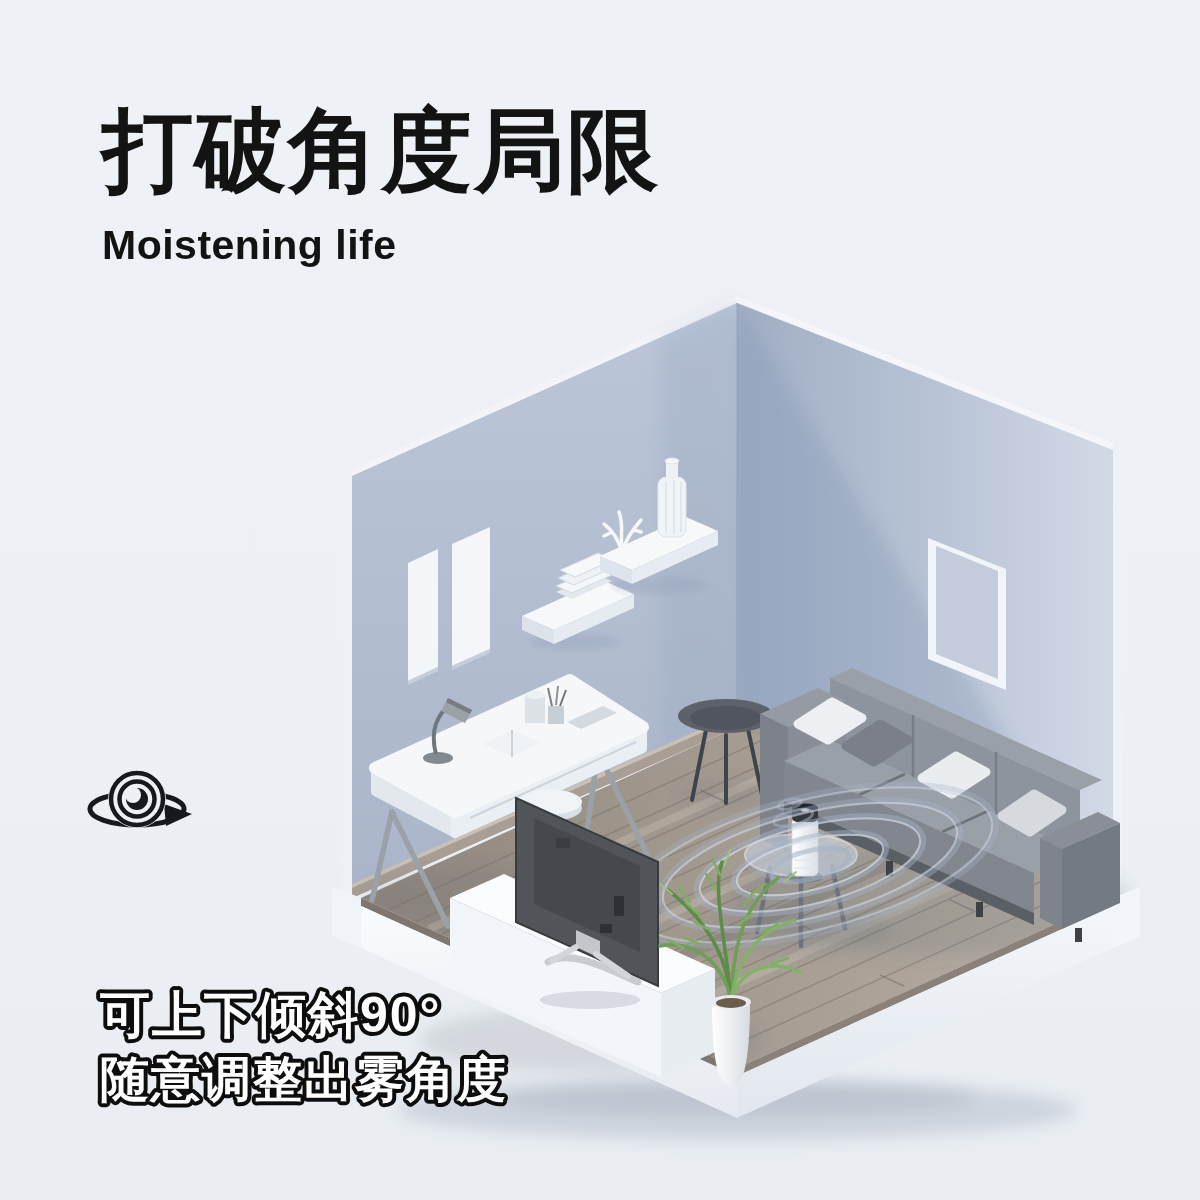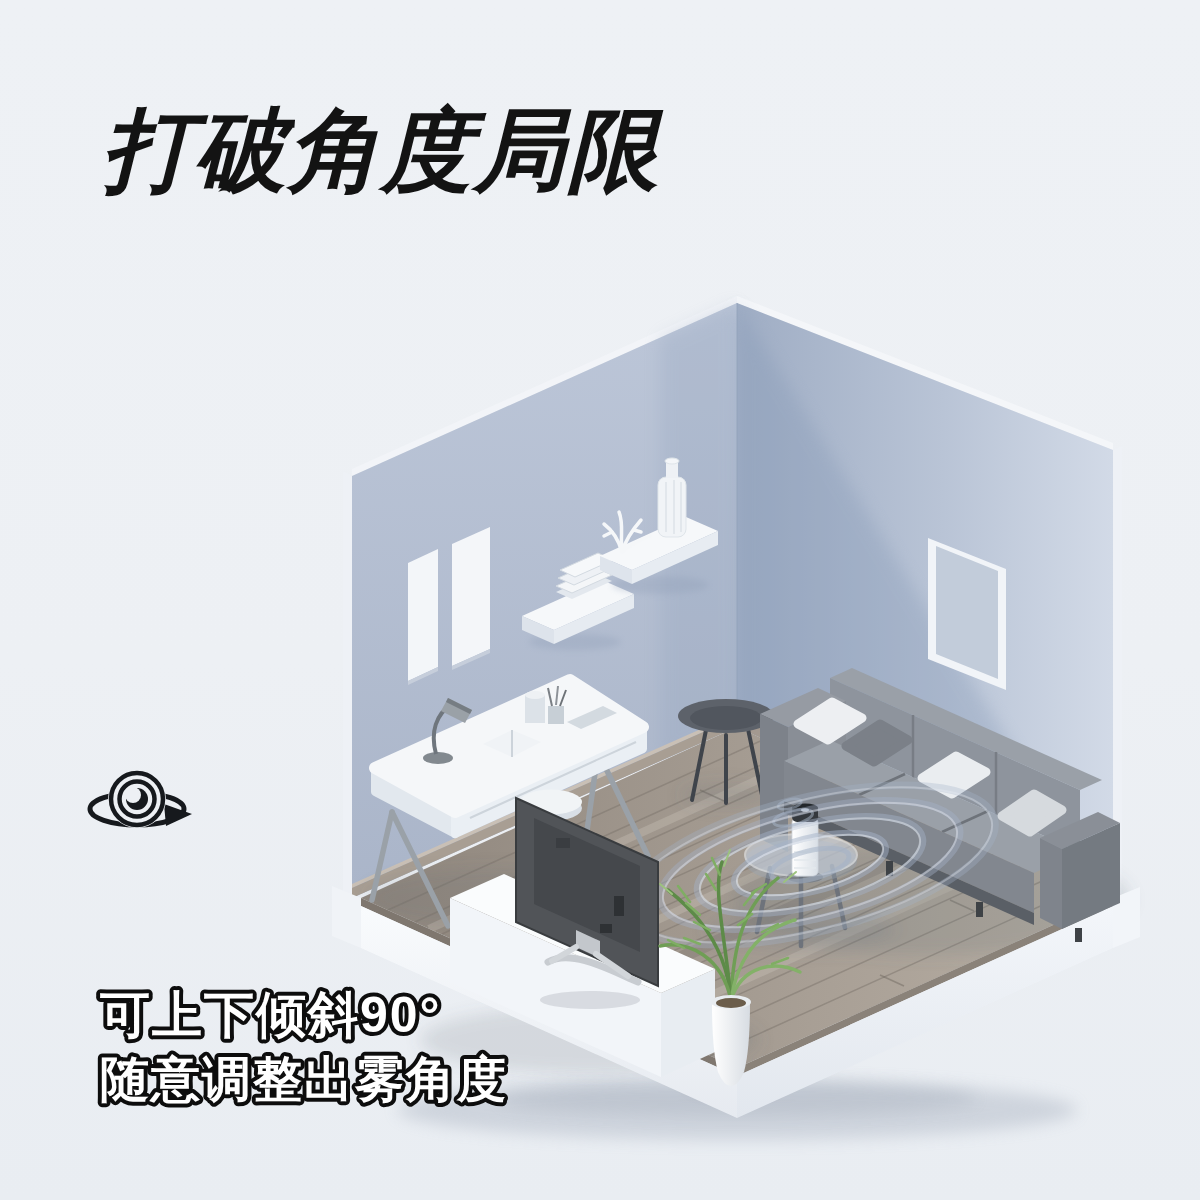--- a/index.html
+++ b/index.html
@@ -1,20 +1,20 @@
 <!DOCTYPE html>
 <html><head>
 <meta charset="utf-8">
 <style>
   html,body{margin:0;padding:0;}
   .page{position:relative;width:1200px;height:1200px;overflow:hidden;
         background:linear-gradient(180deg,#eef1f5 0%,#edf0f4 55%,#e9edf2 100%);
         font-family:"Liberation Sans","DejaVu Sans",sans-serif;}
   .headline{position:absolute;left:102px;top:98px;color:#131313;}
-  .headline h1{margin:0;font-size:91px;line-height:1.17;letter-spacing:2px;font-weight:900;font-style:italic;}
+  .headline h1{margin:0;font-size:91px;line-height:1.17;letter-spacing:2px;font-weight:900;}
   .subtitle{margin-top:18px;font-size:41px;font-weight:600;letter-spacing:0.5px;color:#131313;}
   svg{position:absolute;left:0;top:0;}
   .cap{font-family:"Liberation Sans","DejaVu Sans",sans-serif;font-weight:bold;
        fill:#ffffff;stroke:#0d0d0d;stroke-width:8px;stroke-linejoin:round;
        paint-order:stroke;letter-spacing:2px;}
 </style>
 </head>
 <body>
 
 <div class="page">
@@ -361,15 +361,16 @@
     </g>
 
     <text class="cap" x="100" y="1032" font-size="50">可上下倾斜90°</text>
     <text class="cap" x="100" y="1096" font-size="49">随意调整出雾角度</text>
   </svg>
 
   <div class="headline">
     <h1>
       <span>打破角度局限</span><br>
     </h1>
+    <div class="subtitle">Moistening life</div>
   </div>
 
 </div>
 
 </body></html>

